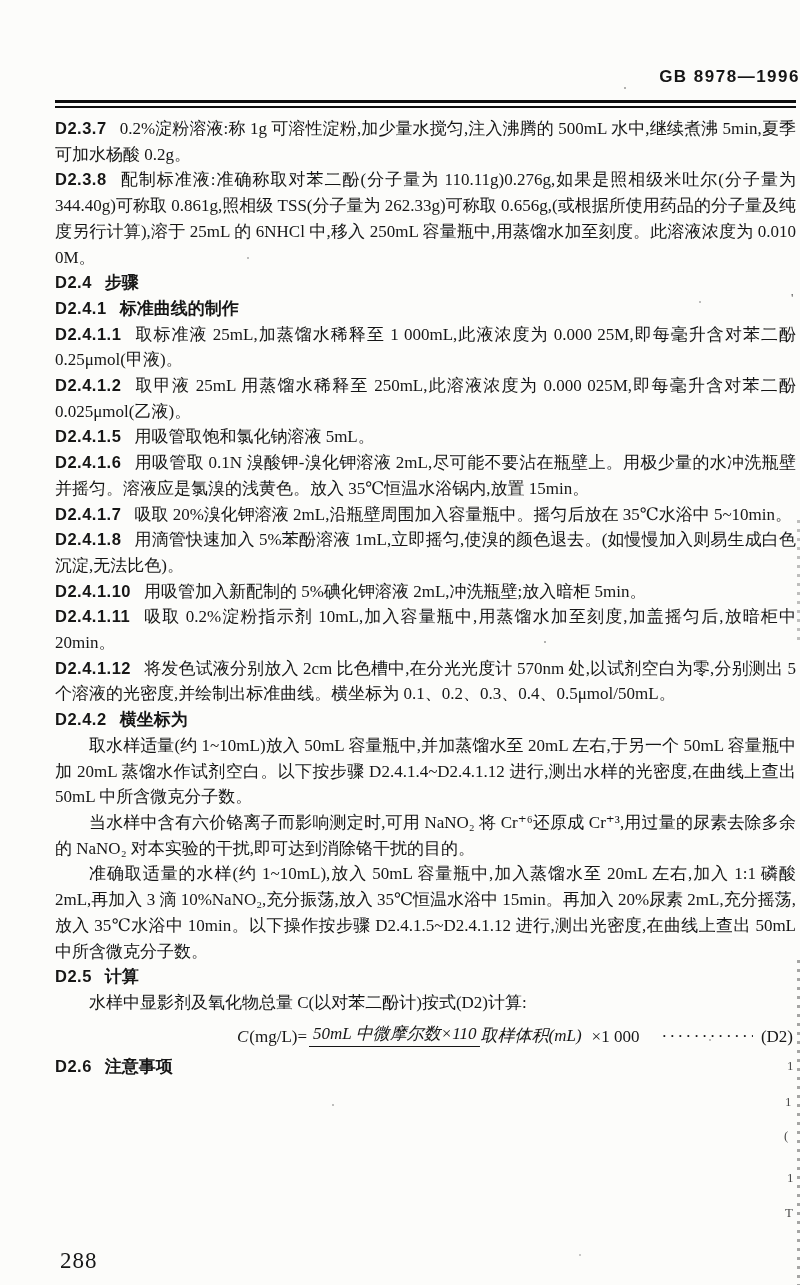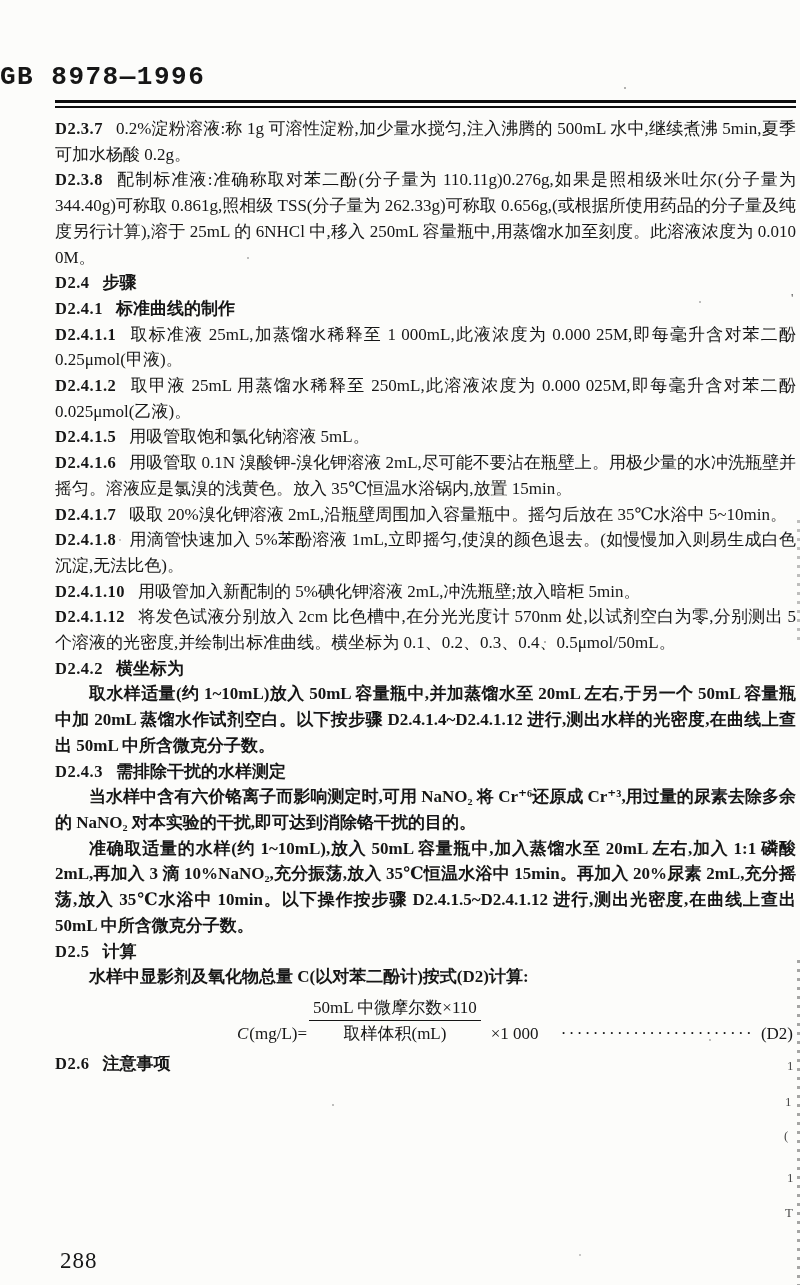--- a/index.html
+++ b/index.html
@@ -15,42 +15,42 @@
       radial-gradient(circle at 120px 540px, rgba(0,0,0,.25) 0 .6px, transparent 1.2px),
       radial-gradient(circle at 545px 642px, rgba(0,0,0,.30) 0 .7px, transparent 1.4px),
       radial-gradient(circle at 666px 905px, rgba(0,0,0,.30) 0 .6px, transparent 1.2px),
       radial-gradient(circle at 333px 1105px,rgba(0,0,0,.30) 0 .6px, transparent 1.2px),
       radial-gradient(circle at 580px 1255px,rgba(0,0,0,.25) 0 .6px, transparent 1.2px),
       radial-gradient(circle at 710px 1040px,rgba(0,0,0,.30) 0 .6px, transparent 1.2px);
     font-family:"Liberation Serif","DejaVu Serif",serif;
     color:#161616;
   }
   .header-title{
-    text-align:left;padding-top:62px;font-size:26px;font-weight:bold;
+    text-align:right;padding-top:62px;font-size:17px;font-weight:bold;
     letter-spacing:1.5px;line-height:30px;
-    font-family:Liberation Mono, monospace;
+    font-family:Liberation Sans, sans-serif;
   }
   .rule{
     margin:8px 4px 8px 55px;height:3px;
     border-top:3px solid #0e0e0e;border-bottom:2px solid #0e0e0e;
   }
   .content{margin-left:55px;width:741px;}
   p.line{margin:0;font-size:17px;line-height:25.7px;text-align:justify;}
   .num{
     font-weight:bold;margin-right:13px;letter-spacing:.5px;white-space:nowrap;
-    font-family:Liberation Serif, serif;font-size:16.5px;
+    font-family:Liberation Sans, sans-serif;font-size:16.5px;
   }
   .head .num,.head .txt{font-weight:bold;}
-  .para{text-indent:2em;font-weight:bold;}
+  .para{text-indent:2em;}
   .formula{
     display:flex;align-items:flex-end;margin:7px 0;font-size:17px;line-height:1.25;
   }
   .f-lhs{margin-left:182px;white-space:nowrap;}
   .f-var{font-style:italic;margin-right:1px;}
-  .frac{display:inline-flex;flex-direction:column;text-align:center;margin:0 2px;}
+  .frac{display:inline-flex;flex-direction:row;text-align:center;margin:0 2px;font-style:italic;}
   .frac .top{border-bottom:1.6px solid #161616;padding:0 4px 2px;}
   .frac .bot{padding-top:2px;}
   .f-mult{margin:0 8px;white-space:nowrap;}
   .f-dots{flex:1;overflow:hidden;white-space:nowrap;letter-spacing:2.4px;margin:0 8px 0 14px;}
   .f-label{margin-right:3px;white-space:nowrap;}
   .page-number{position:absolute;left:60px;top:1248px;font-size:23px;letter-spacing:1px;}
   .artifact{position:absolute;color:#2c2c2c;font-size:13px;opacity:.85;}
   .edge-noise{
     position:absolute;right:0;width:3px;
     background:repeating-linear-gradient(180deg, rgba(25,25,25,.55) 0 3px, transparent 3px 9px);
@@ -86,28 +86,28 @@
 
     <p class="line item"><span class="num">D2.4.1.6</span><span class="txt">用吸管取 0.1N 溴酸钾-溴化钾溶液 2mL,尽可能不要沾在瓶壁上。用极少量的水冲洗瓶壁并摇匀。溶液应是氯溴的浅黄色。放入 35℃恒温水浴锅内,放置 15min。</span></p>
 
     <p class="line item"><span class="num">D2.4.1.7</span><span class="txt">吸取 20%溴化钾溶液 2mL,沿瓶壁周围加入容量瓶中。摇匀后放在 35℃水浴中 5~10min。</span></p>
 
     <p class="line item"><span class="num">D2.4.1.8</span><span class="txt">用滴管快速加入 5%苯酚溶液 1mL,立即摇匀,使溴的颜色退去。(如慢慢加入则易生成白色沉淀,无法比色)。</span></p>
 
 
     <p class="line item"><span class="num">D2.4.1.10</span><span class="txt">用吸管加入新配制的 5%碘化钾溶液 2mL,冲洗瓶壁;放入暗柜 5min。</span></p>
 
+    <p class="line item"><span class="num">D2.4.1.11</span><span class="txt">吸取 0.2%淀粉指示剂 10mL,加入容量瓶中,用蒸馏水加至刻度,加盖摇匀后,放暗柜中 20min。</span></p>
 
     <p class="line item"><span class="num">D2.4.1.12</span><span class="txt">将发色试液分别放入 2cm 比色槽中,在分光光度计 570nm 处,以试剂空白为零,分别测出 5 个溶液的光密度,并绘制出标准曲线。横坐标为 0.1、0.2、0.3、0.4、0.5μmol/50mL。</span></p>
 
     <p class="line head"><span class="num">D2.4.2</span><span class="txt">横坐标为</span></p>
 
     <p class="line para">取水样适量(约 1~10mL)放入 50mL 容量瓶中,并加蒸馏水至 20mL 左右,于另一个 50mL 容量瓶中加 20mL 蒸馏水作试剂空白。以下按步骤 D2.4.1.4~D2.4.1.12 进行,测出水样的光密度,在曲线上查出 50mL 中所含微克分子数。</p>
 
-    <p class="line head"><span class="num">D2.4.3</span><span class="txt">需排除干扰的水样测定</span></p>
 
     <p class="line para">当水样中含有六价铬离子而影响测定时,可用 NaNO₂ 将 Cr⁺⁶还原成 Cr⁺³,用过量的尿素去除多余的 NaNO₂ 对本实验的干扰,即可达到消除铬干扰的目的。</p>
 
     <p class="line para">准确取适量的水样(约 1~10mL),放入 50mL 容量瓶中,加入蒸馏水至 20mL 左右,加入 1:1 磷酸 2mL,再加入 3 滴 10%NaNO₂,充分振荡,放入 35℃恒温水浴中 15min。再加入 20%尿素 2mL,充分摇荡,放入 35℃水浴中 10min。以下操作按步骤 D2.4.1.5~D2.4.1.12 进行,测出光密度,在曲线上查出 50mL 中所含微克分子数。</p>
 
     <p class="line head"><span class="num">D2.5</span><span class="txt">计算</span></p>
 
     <p class="line para">水样中显影剂及氧化物总量 C(以对苯二酚计)按式(D2)计算:</p>
 
     <div class="formula">

